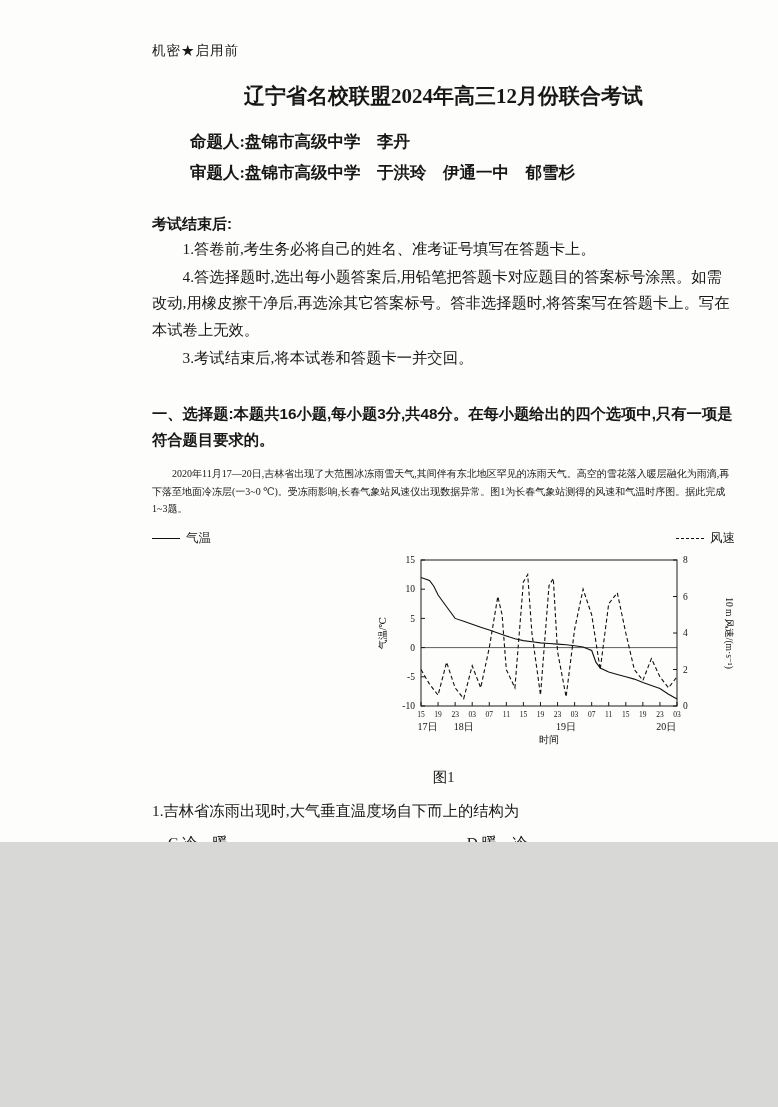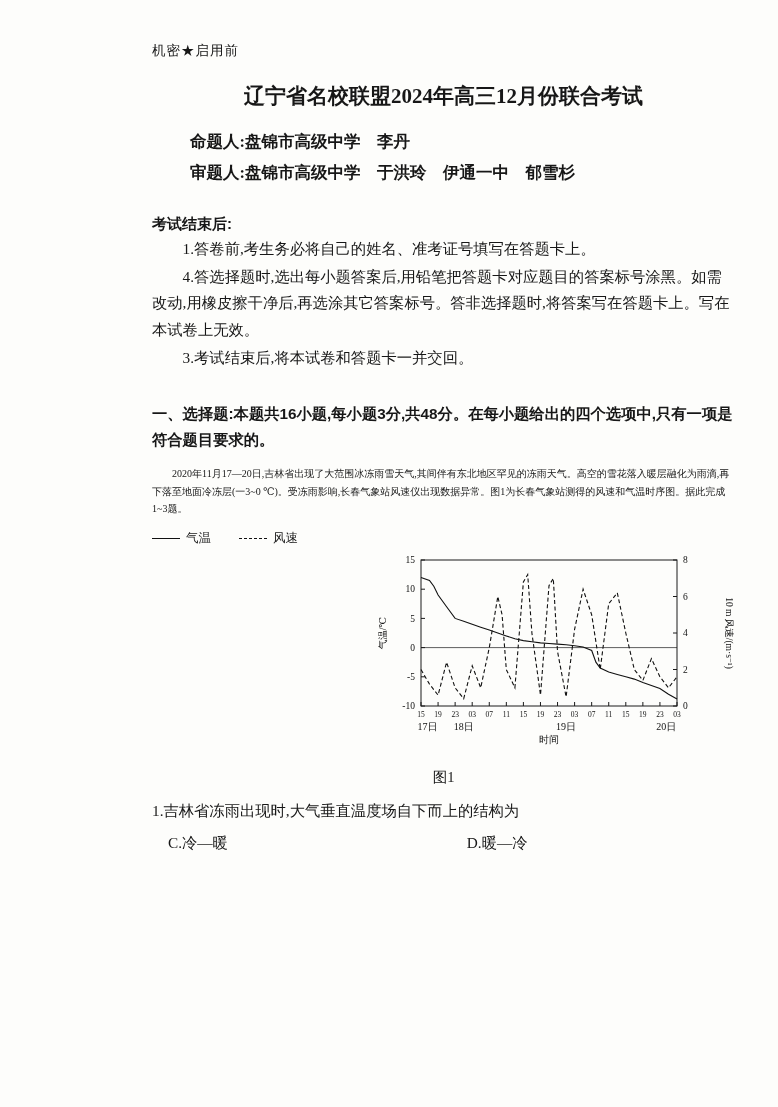--- a/index.html
+++ b/index.html
@@ -1,19 +1,19 @@
 <!DOCTYPE html>
 <html><head>
 <meta charset="utf-8">
 <title>Document</title>
 <style>
   * { box-sizing: border-box; }
   html,body { margin:0; padding:0; background:#d8d8d6; }
   .page {
-    width: 778px; height: 1107px; margin: 0 auto; position: relative;
+    width: 778px; height: 842px; margin: 0 auto; position: relative;
     background: #fdfdfb; color:#171717; overflow: hidden;
     font-family: "Liberation Serif", "DejaVu Serif", serif;
     padding: 42px 43px 0 152px;
   }
   .confidential { font-size: 13.5px; letter-spacing: 1px; }
   .title {
     margin: 22px 0 0; text-align: center;
     font-size: 21px; font-weight: bold;
   }
   .subject {
@@ -28,21 +28,21 @@
   p { margin: 0; }
   .body-text { font-size: 15.3px; line-height: 1.72; }
   .indent { text-indent: 2em; }
   .notice-item { margin-top: 2px; }
   .section-heading {
     margin-top: 30px; font-size: 15.3px; font-weight: bold; line-height: 1.7;
     font-family: "Liberation Sans", "DejaVu Sans", sans-serif;
   }
   .passage { margin-top: 12px; font-size: 10px; line-height: 1.75; }
   .figure { margin: 12px 0 0; padding: 0; }
-  .legend { display: flex; justify-content: flex-start; gap: 28px; font-size: 12.5px; margin-bottom: 1px; }
+  .legend { display: flex; justify-content: space-between; gap: 28px; font-size: 12.5px; margin-bottom: 1px; }
   .leg-item { display: inline-flex; align-items: center; gap: 6px; }
   .swatch { display: inline-block; width: 28px; height: 0; border-top: 1.6px solid #111; }
   .swatch.dashed { border-top-style: dashed; }
   .chart-host { display: flex; justify-content: flex-end; }
   .figcap { text-align: center; font-size: 14.5px; margin-top: 8px; }
   .stem { margin-top: 14px; font-size: 15.3px; }
   .options { margin-top: 6px; font-size: 15.3px; }
   .opt-row { display: flex; line-height: 2.0; }
   .opt-row .opt:first-child { width: 54%; padding-left: 16px; }
   .opt-row .opt:last-child { flex: 1; }

